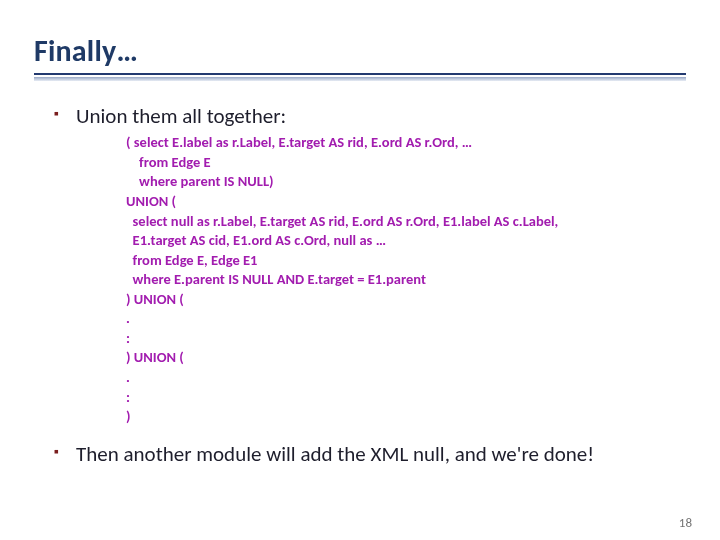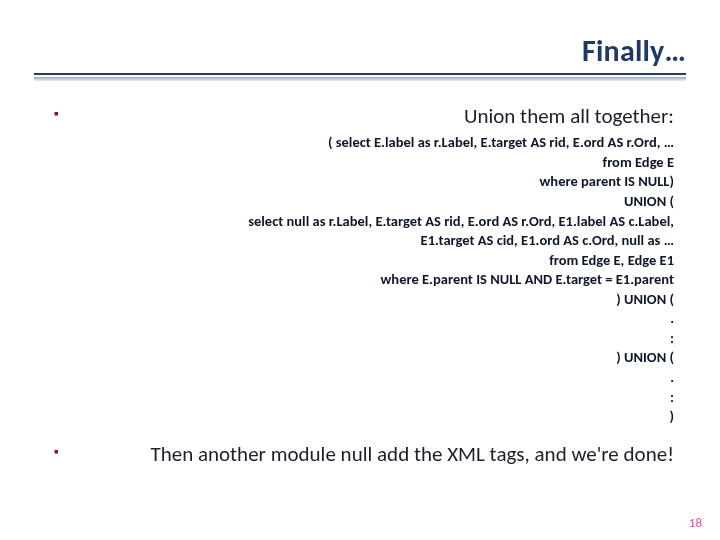--- a/index.html
+++ b/index.html
@@ -7,21 +7,20 @@
     width:720px;height:540px;
     background:#ffffff;
     font-family:"Gill Sans","Gill Sans MT","Segoe UI",Calibri,Arial,sans-serif;
     color:#1a1a3a;
     position:relative;
     box-sizing:border-box;
   }
   .slide{
     padding:32px 34px 0 34px;
     box-sizing:border-box;
-    text-align:right;
   }
   .title{
     font-size:30px;
     font-weight:700;
     color:#1f3a66;
     margin:0 0 4px 0;
     letter-spacing:0.2px;
   }
   .rule{
     height:6px;
@@ -51,30 +50,30 @@
     content:"\25AA";
     position:absolute;
     left:0;top:2px;
     color:#7a1e1e;
     font-size:14px;
   }
   .code{
     font-family:"Gill Sans","Gill Sans MT","Segoe UI",Calibri,Arial,sans-serif;
     font-size:14.5px;
     font-weight:700;
-    color:#0f172a;
+    color:#a21caf;
     white-space:pre;
     line-height:1.35;
     margin:4px 0 14px 50px;
   }
   .pagenum{
     position:absolute;
-    right:18px;bottom:10px;
+    right:28px;bottom:10px;
     font-size:13px;
-    color:#ec4899;
+    color:#737373;
     text-align:center;
   }
 </style>
 </head>
 <body>
 
 <div class="slide">
   <h1 class="title">Finally…</h1>
   <div class="rule"></div>
 
@@ -91,18 +90,18 @@
   where E.parent IS NULL AND E.target = E1.parent
 ) UNION (
 .
 :
 ) UNION (
 .
 :
 )</div>
     </li>
     <li>
-      <span>Then another module null add the XML tags, and we're done!</span>
+      <span>Then another module will add the XML null, and we're done!</span>
     </li>
   </ul>
 </div>
 
 <div class="pagenum">18</div>
 
 </body></html>

